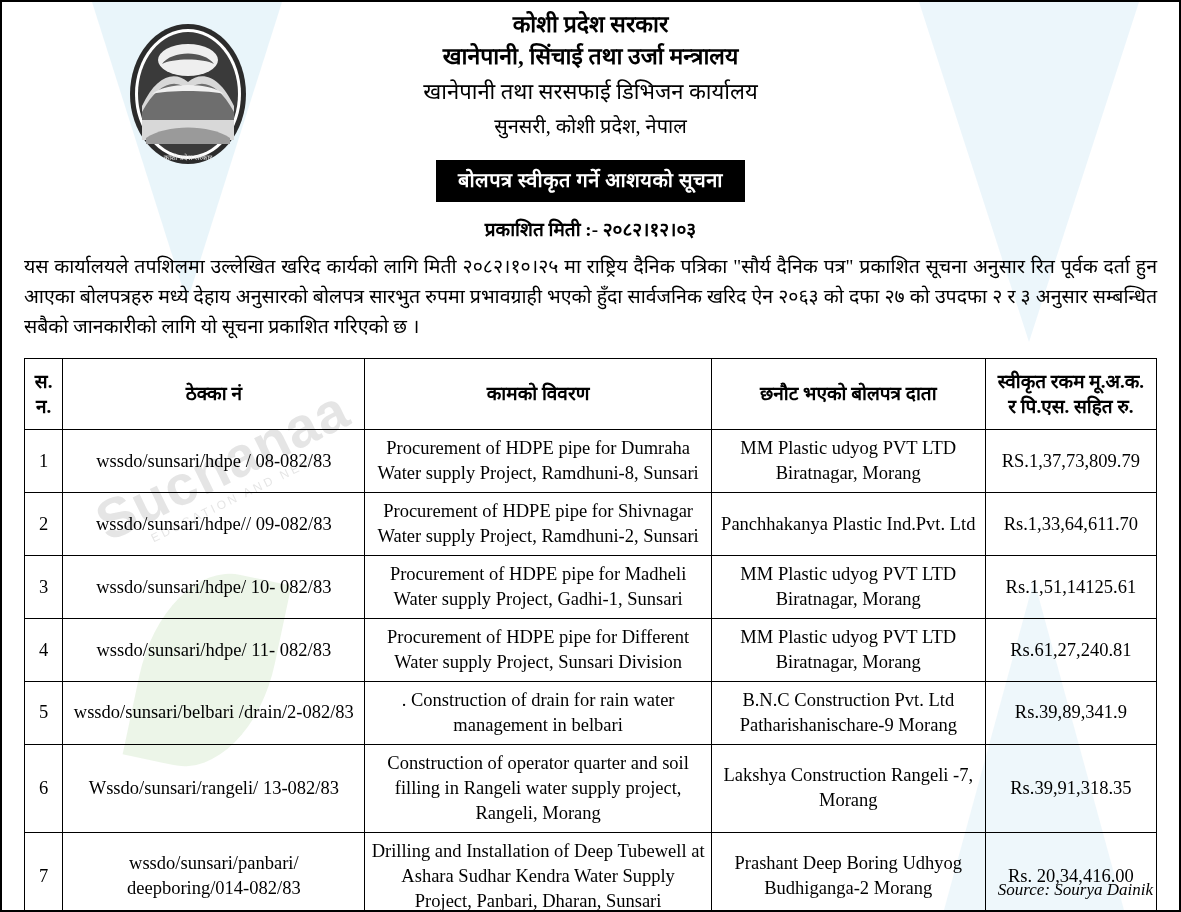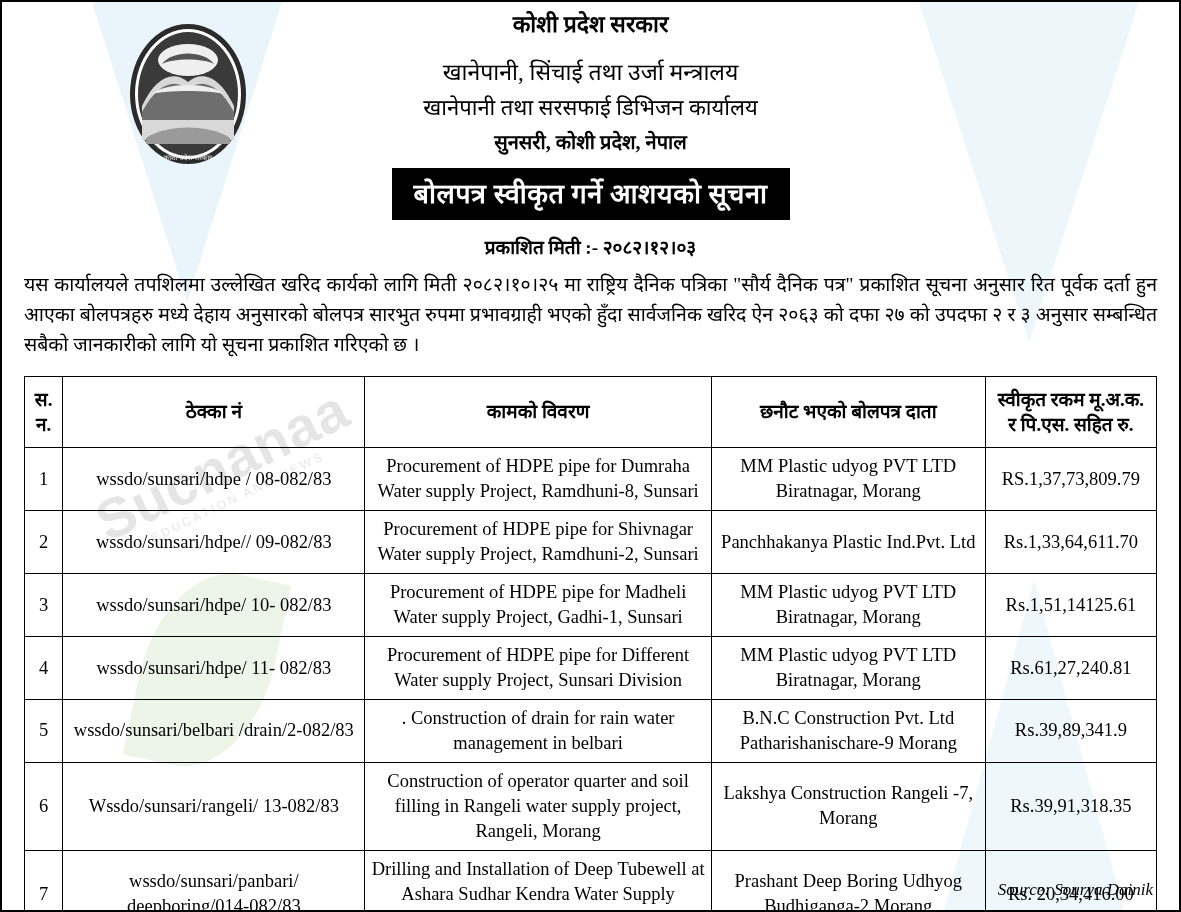--- a/index.html
+++ b/index.html
@@ -107,42 +107,41 @@
   }
   .emblem svg { display: block; }
 
   .gov-line1 {
     font-size: 23px;
     font-weight: bold;
     line-height: 1.3;
   }
   .gov-line2 {
     font-size: 23px;
-    font-weight: normal;
+    font-weight: bold;
     line-height: 1.5;
-    margin-top: 16px;
   }
   .gov-line3 {
     font-size: 22px;
     font-weight: normal;
     line-height: 1.6;
   }
   .gov-line4 {
     font-size: 20px;
-    font-weight: bold;
+    font-weight: normal;
     line-height: 1.6;
   }
   .notice-banner {
     display: inline-block;
     background: #000;
     color: #fff;
-    font-size: 27px;
+    font-size: 20px;
     font-weight: bold;
     padding: 6px 22px 9px 22px;
-    margin-top: 10px;
+    margin-top: 18px;
     letter-spacing: 0.5px;
   }
   .pub-date {
     font-size: 19px;
     font-weight: bold;
     margin-top: 14px;
   }
 
   .intro {
     margin: 10px 22px 16px 22px;

